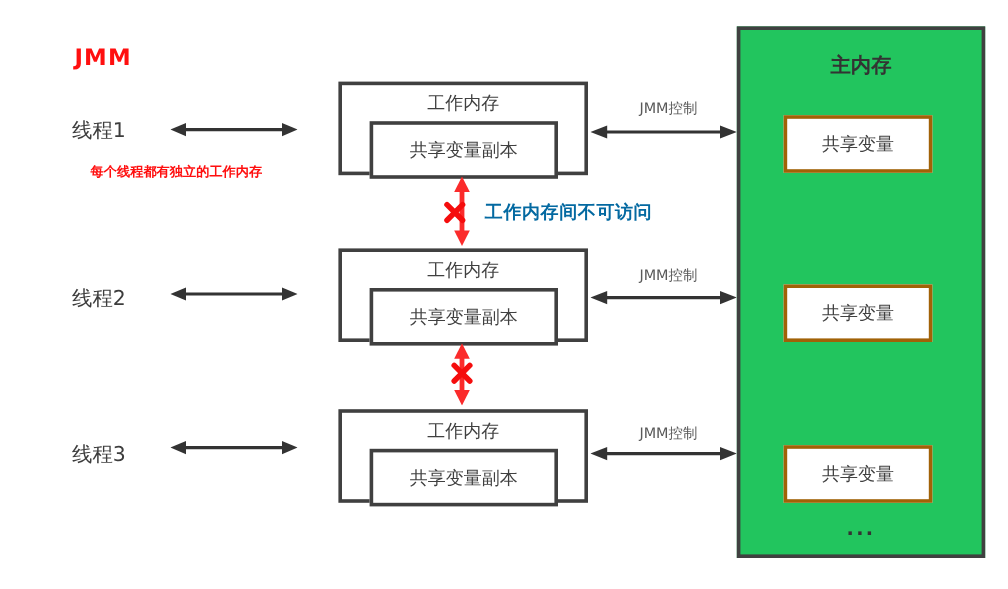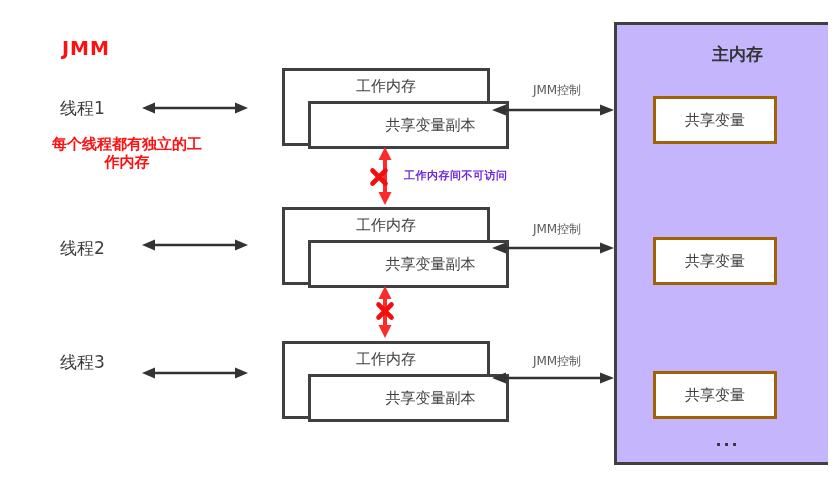--- a/index.html
+++ b/index.html
@@ -3,49 +3,49 @@
 <meta charset="utf-8">
 <style>
   html,body{margin:0;padding:0;background:#fff;}
   .canvas{
     position:relative;width:828px;height:491px;background:#ffffff;overflow:hidden;
     font-family:"DejaVu Sans","Liberation Sans",sans-serif;
   }
   .abs{position:absolute;}
   
   .jmm-title{left:62px;top:37px;font-size:19px;font-weight:bold;color:#ff0f0f;letter-spacing:1px;}
-  .note{left:48px;top:135px;width:158px;text-align:center;font-size:15px;font-weight:bold;
+  .note{left:68px;top:135px;width:158px;text-align:center;font-size:11px;font-weight:bold;
         color:#ff0f0f;line-height:18px;}
-  .no-access{left:404px;top:168px;font-size:11px;font-weight:bold;color:#6d28d9;letter-spacing:0.5px;}
+  .no-access{left:404px;top:168px;font-size:15px;font-weight:bold;color:#0369a1;letter-spacing:0.5px;}
   
   .thread-label{left:60px;font-size:17px;color:#3d3d3d;}
-  .thread-label.r1{top:97px}.thread-label.r2{top:237px}.thread-label.r3{top:351px}
+  .thread-label.r1{top:97px}.thread-label.r2{top:237px}.thread-label.r3{top:367px}
   
   .thread-arrow{left:142px;width:106px;height:14px;}
   .thread-arrow.r1{top:101px}.thread-arrow.r2{top:238px}.thread-arrow.r3{top:366px}
   
   .wm-box{left:282px;width:202px;height:72px;border:3px solid #404040;background:#fff;}
   .wm-box.r1{top:68px}.wm-box.r2{top:207px}.wm-box.r3{top:341px}
   .wm-title{text-align:center;padding-top:6px;font-size:15px;color:#404040;}
   .wm-inner{position:absolute;left:23px;width:151px;top:30px;bottom:-6px;
             border:3px solid #404040;background:#fff;
             display:flex;align-items:center;justify-content:center;
-            font-size:15px;color:#404040;padding-left:44px;}
+            font-size:15px;color:#404040;}
   
   .jmm-label{left:505px;width:104px;text-align:center;font-size:12px;color:#595959;}
   .jmm-label.r1{top:82px}.jmm-label.r2{top:221px}.jmm-label.r3{top:353px}
   .jmm-arrow{left:492px;width:122px;height:14px;}
   .jmm-arrow.r1{top:103px}.jmm-arrow.r2{top:241px}.jmm-arrow.r3{top:371px}
   
   .varrow1{left:377px;top:147px;width:16px;height:58px;}
   .varrow2{left:377px;top:286px;width:16px;height:52px;}
   .xmark1{left:369px;top:167px;width:20px;height:20px;}
   .xmark2{left:375px;top:301px;width:20px;height:20px;}
   
-  .main-box{left:614px;top:22px;width:201px;height:437px;border:3px solid #404040;background:#c4b5fd;padding-left:20px;}
+  .main-box{left:614px;top:22px;width:201px;height:437px;border:3px solid #404040;background:#22c55e;}
   .main-title{text-align:center;margin-top:18px;font-size:17px;font-weight:bold;color:#333;}
   .shared-box{position:absolute;left:36px;width:118px;height:42px;border:3px solid #a16207;background:#fff;
               display:flex;align-items:center;justify-content:center;font-size:15px;color:#404040;}
   .shared-box.r1{top:71px}.shared-box.r2{top:212px}.shared-box.r3{top:346px}
   .ellipsis{position:absolute;bottom:12px;left:0;width:100%;text-align:center;
             font-size:16px;font-weight:bold;color:#333;letter-spacing:2px;}
 </style>
 </head>
 <body>
 

